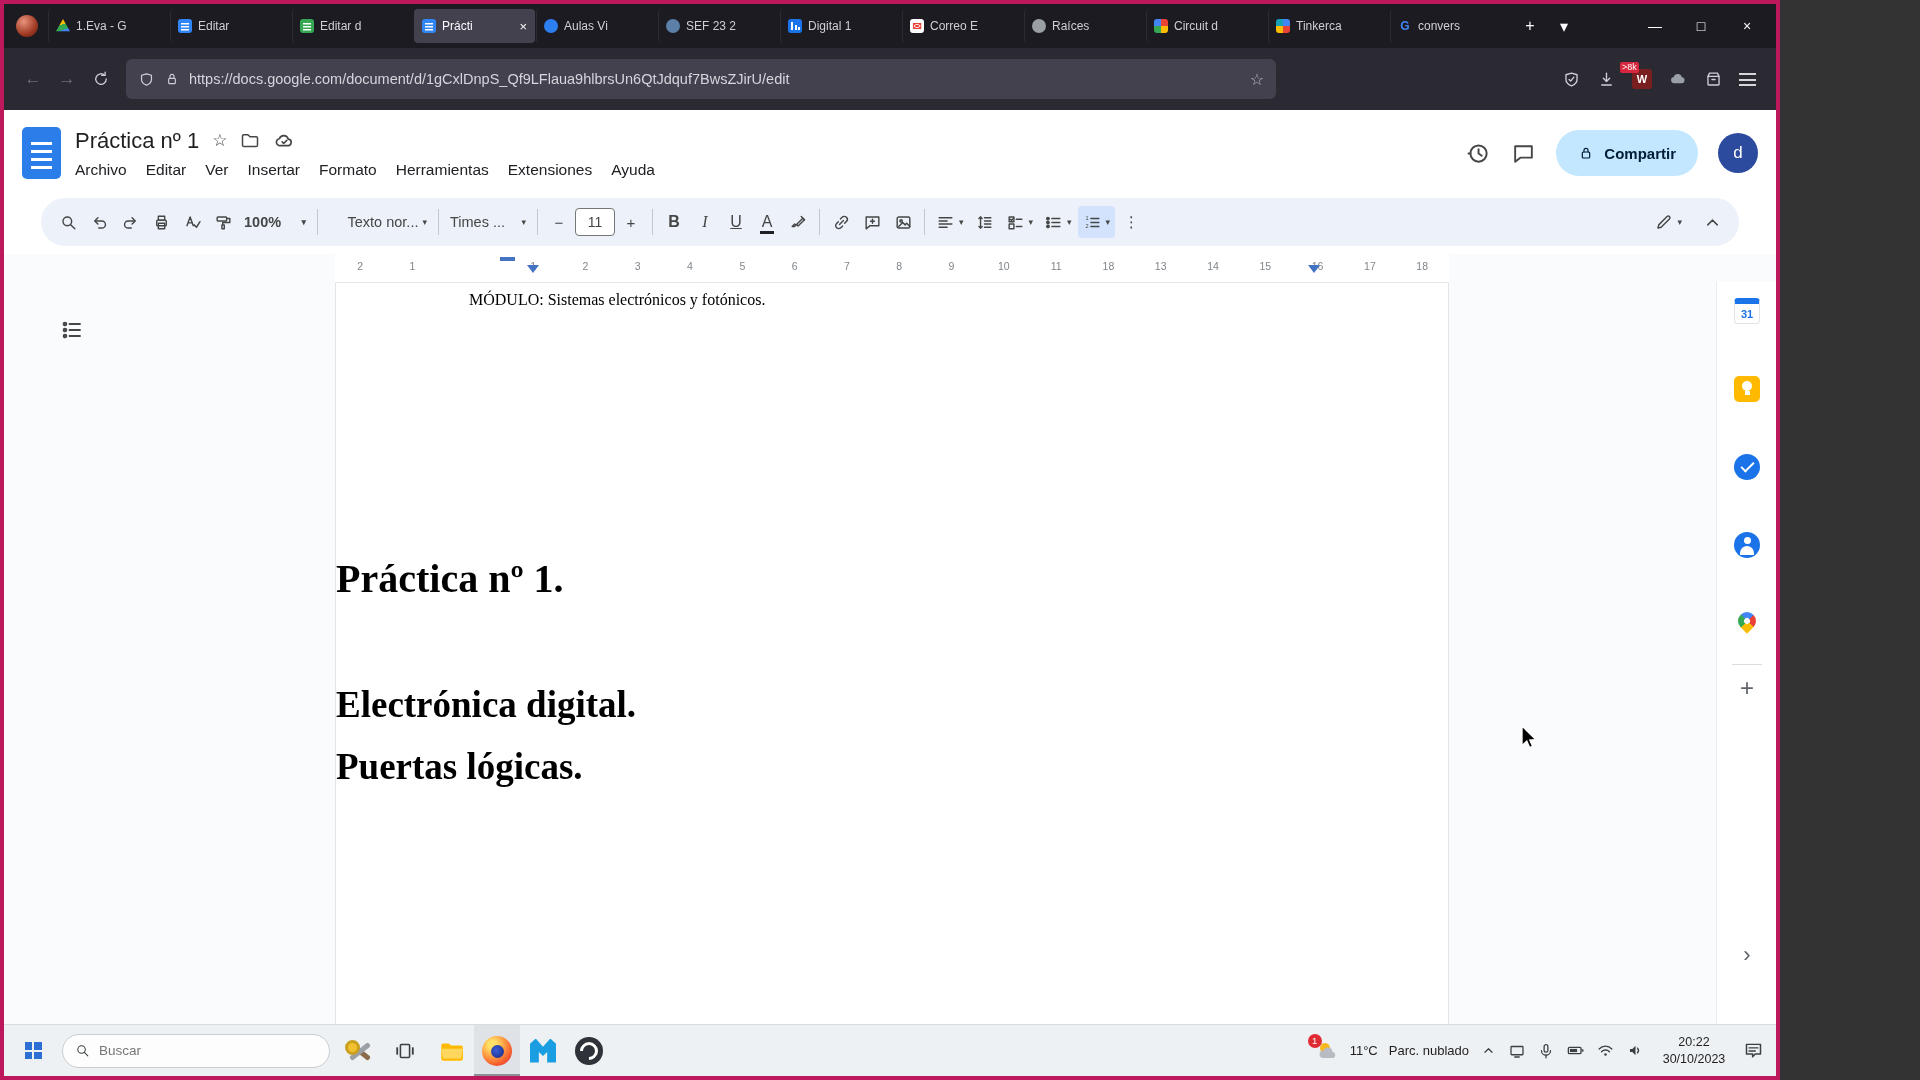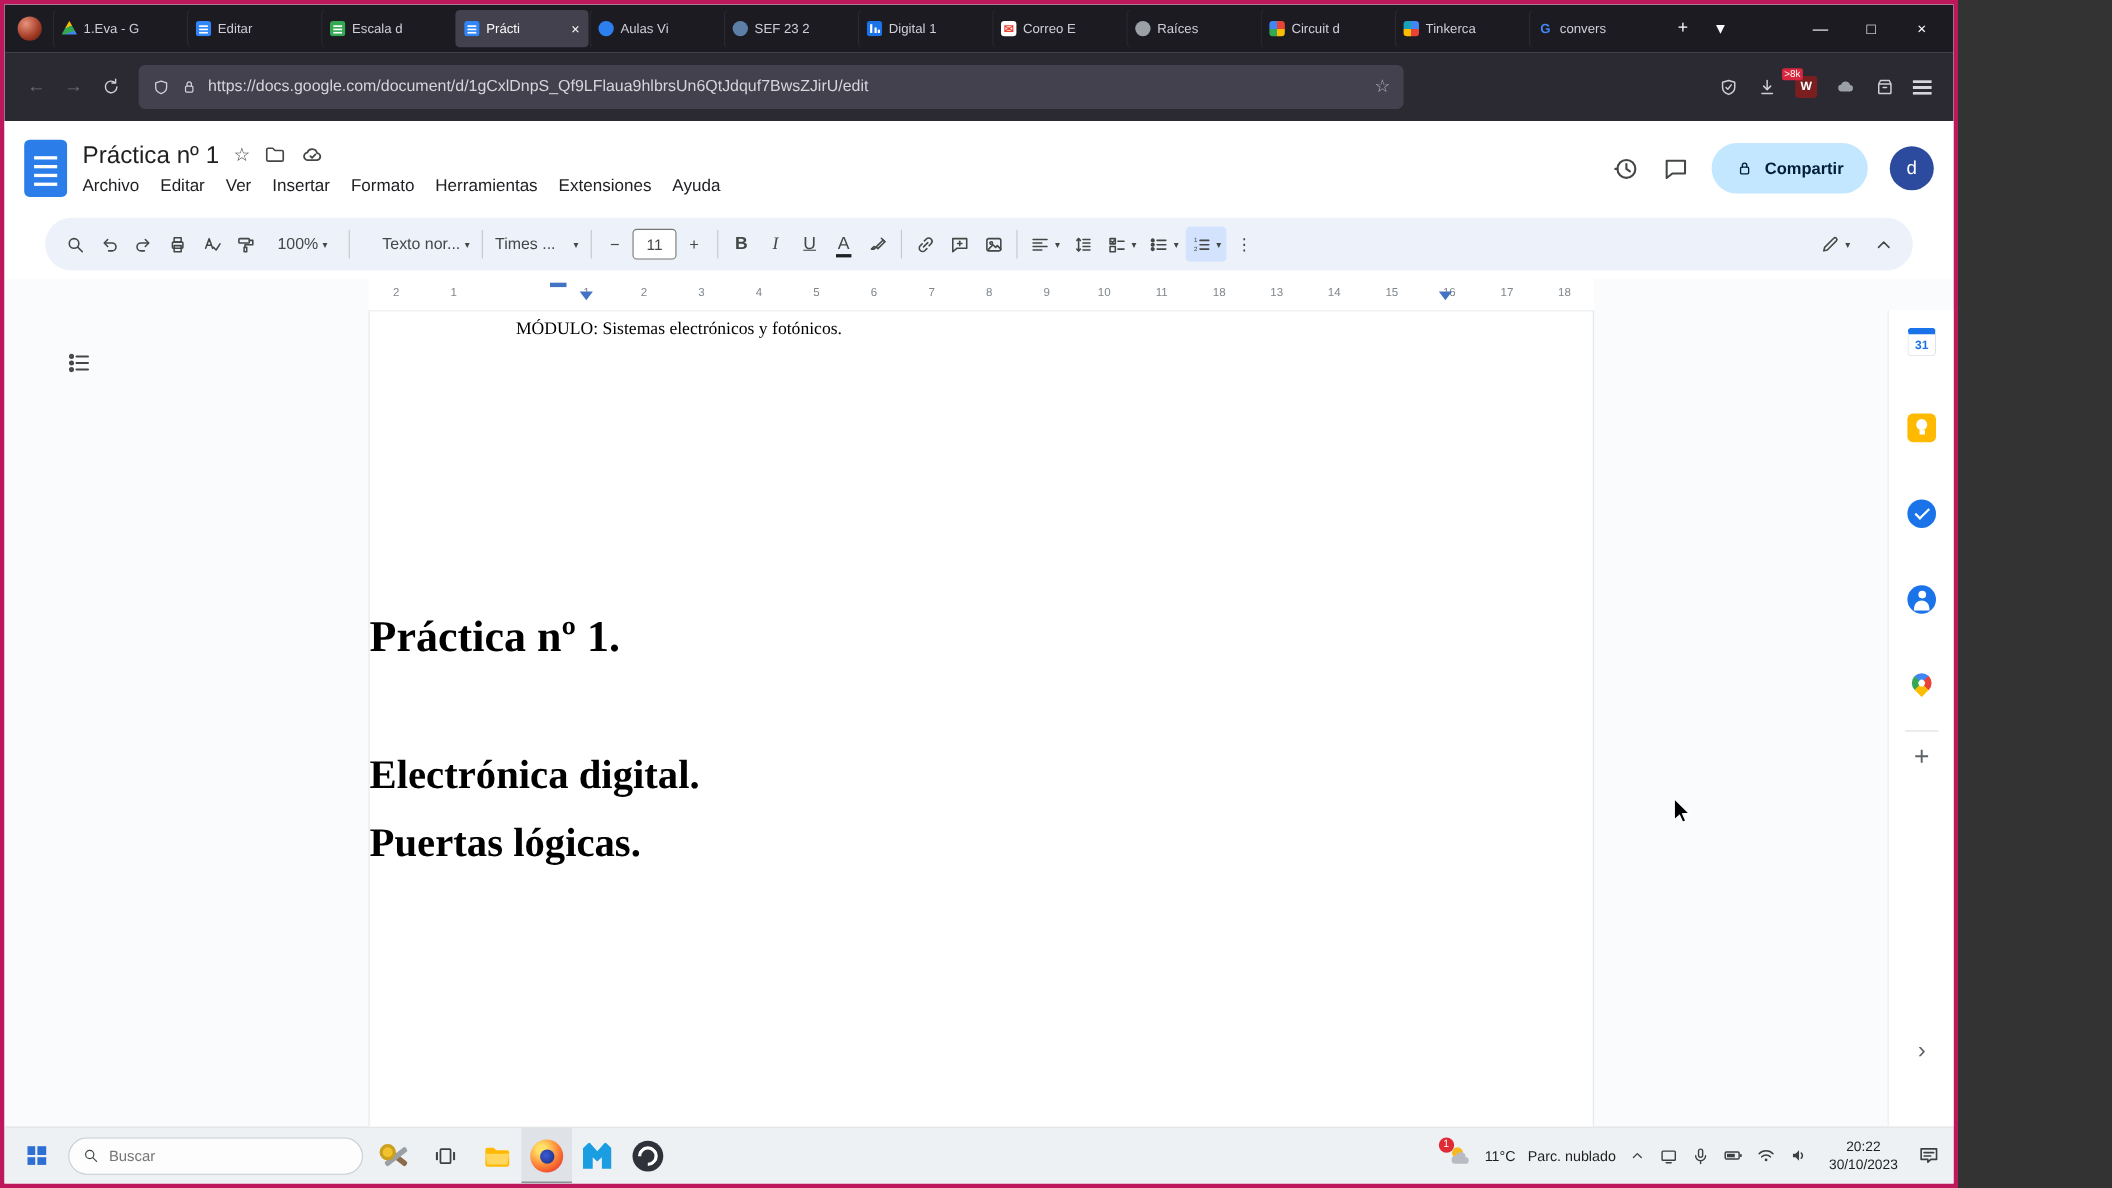--- a/index.html
+++ b/index.html
@@ -80,21 +80,21 @@
     align-items:center; justify-content:center; font-size:17px; }
 
   
   .toolbar-row { height:58px; background:#fff; padding:2px 37px 8px; flex:none; }
   .toolbar { height:48px; background:#edf2fa; border-radius:24px; display:flex; align-items:center; padding:0 12px; gap:1px; }
   .tbtn { height:32px; min-width:30px; border:none; background:none; border-radius:4px; display:flex;
     align-items:center; justify-content:center; color:#444746; font-size:15px; gap:4px; padding:0 5px; flex:none; }
   .tbtn svg { width:19px; height:19px; }
   .caret { font-size:9px; color:#444746; }
   .sep { width:1px; height:26px; background:#c4c7cc; margin:0 5px; flex:none; }
-  .drop-zoom { width:72px; justify-content:center; font-size:14.5px; }
+  .drop-zoom { width:72px; justify-content:space-between; font-size:14.5px;font-weight:bold; }
   .drop-styles { width:108px; justify-content:flex-end; font-size:14.5px; }
   .drop-font { width:86px; justify-content:space-between; font-size:14.5px; }
   .size-box { width:40px; height:28px; border:1px solid #747775; border-radius:4px; background:#fff;
     display:flex; align-items:center; justify-content:center; font-size:14px; color:#444746; flex:none; }
   .fmt-b { font-weight:bold; font-size:16px; }
   .fmt-i { font-style:italic; font-family:"Liberation Serif",serif; font-size:16px; }
   .fmt-u { text-decoration:underline; font-size:16px; }
   .a-color { position:relative; font-size:16px; }
   .a-color::after { content:""; position:absolute; left:8px; right:8px; bottom:4px; height:3.5px; background:#202124; }
   .selected { background:#d3e3fd; }
@@ -190,21 +190,21 @@
       <div class="tab">
           <span class="fav f-drive"></span>
           <span class="tab-label">1.Eva - G</span>
         </div>
       <div class="tab">
           <span class="fav f-docs"></span>
           <span class="tab-label">Editar</span>
         </div>
       <div class="tab">
           <span class="fav f-sheets"></span>
-          <span class="tab-label">Escala d</span>
+          <span class="tab-label">Editar d</span>
         </div>
       <div class="tab active">
           <span class="fav f-docs"></span>
           <span class="tab-label">Prácti</span>
           <span class="tab-close">×</span>
         </div>
       <div class="tab">
           <span class="fav f-aulas"></span>
           <span class="tab-label">Aulas Vi</span>
         </div>

